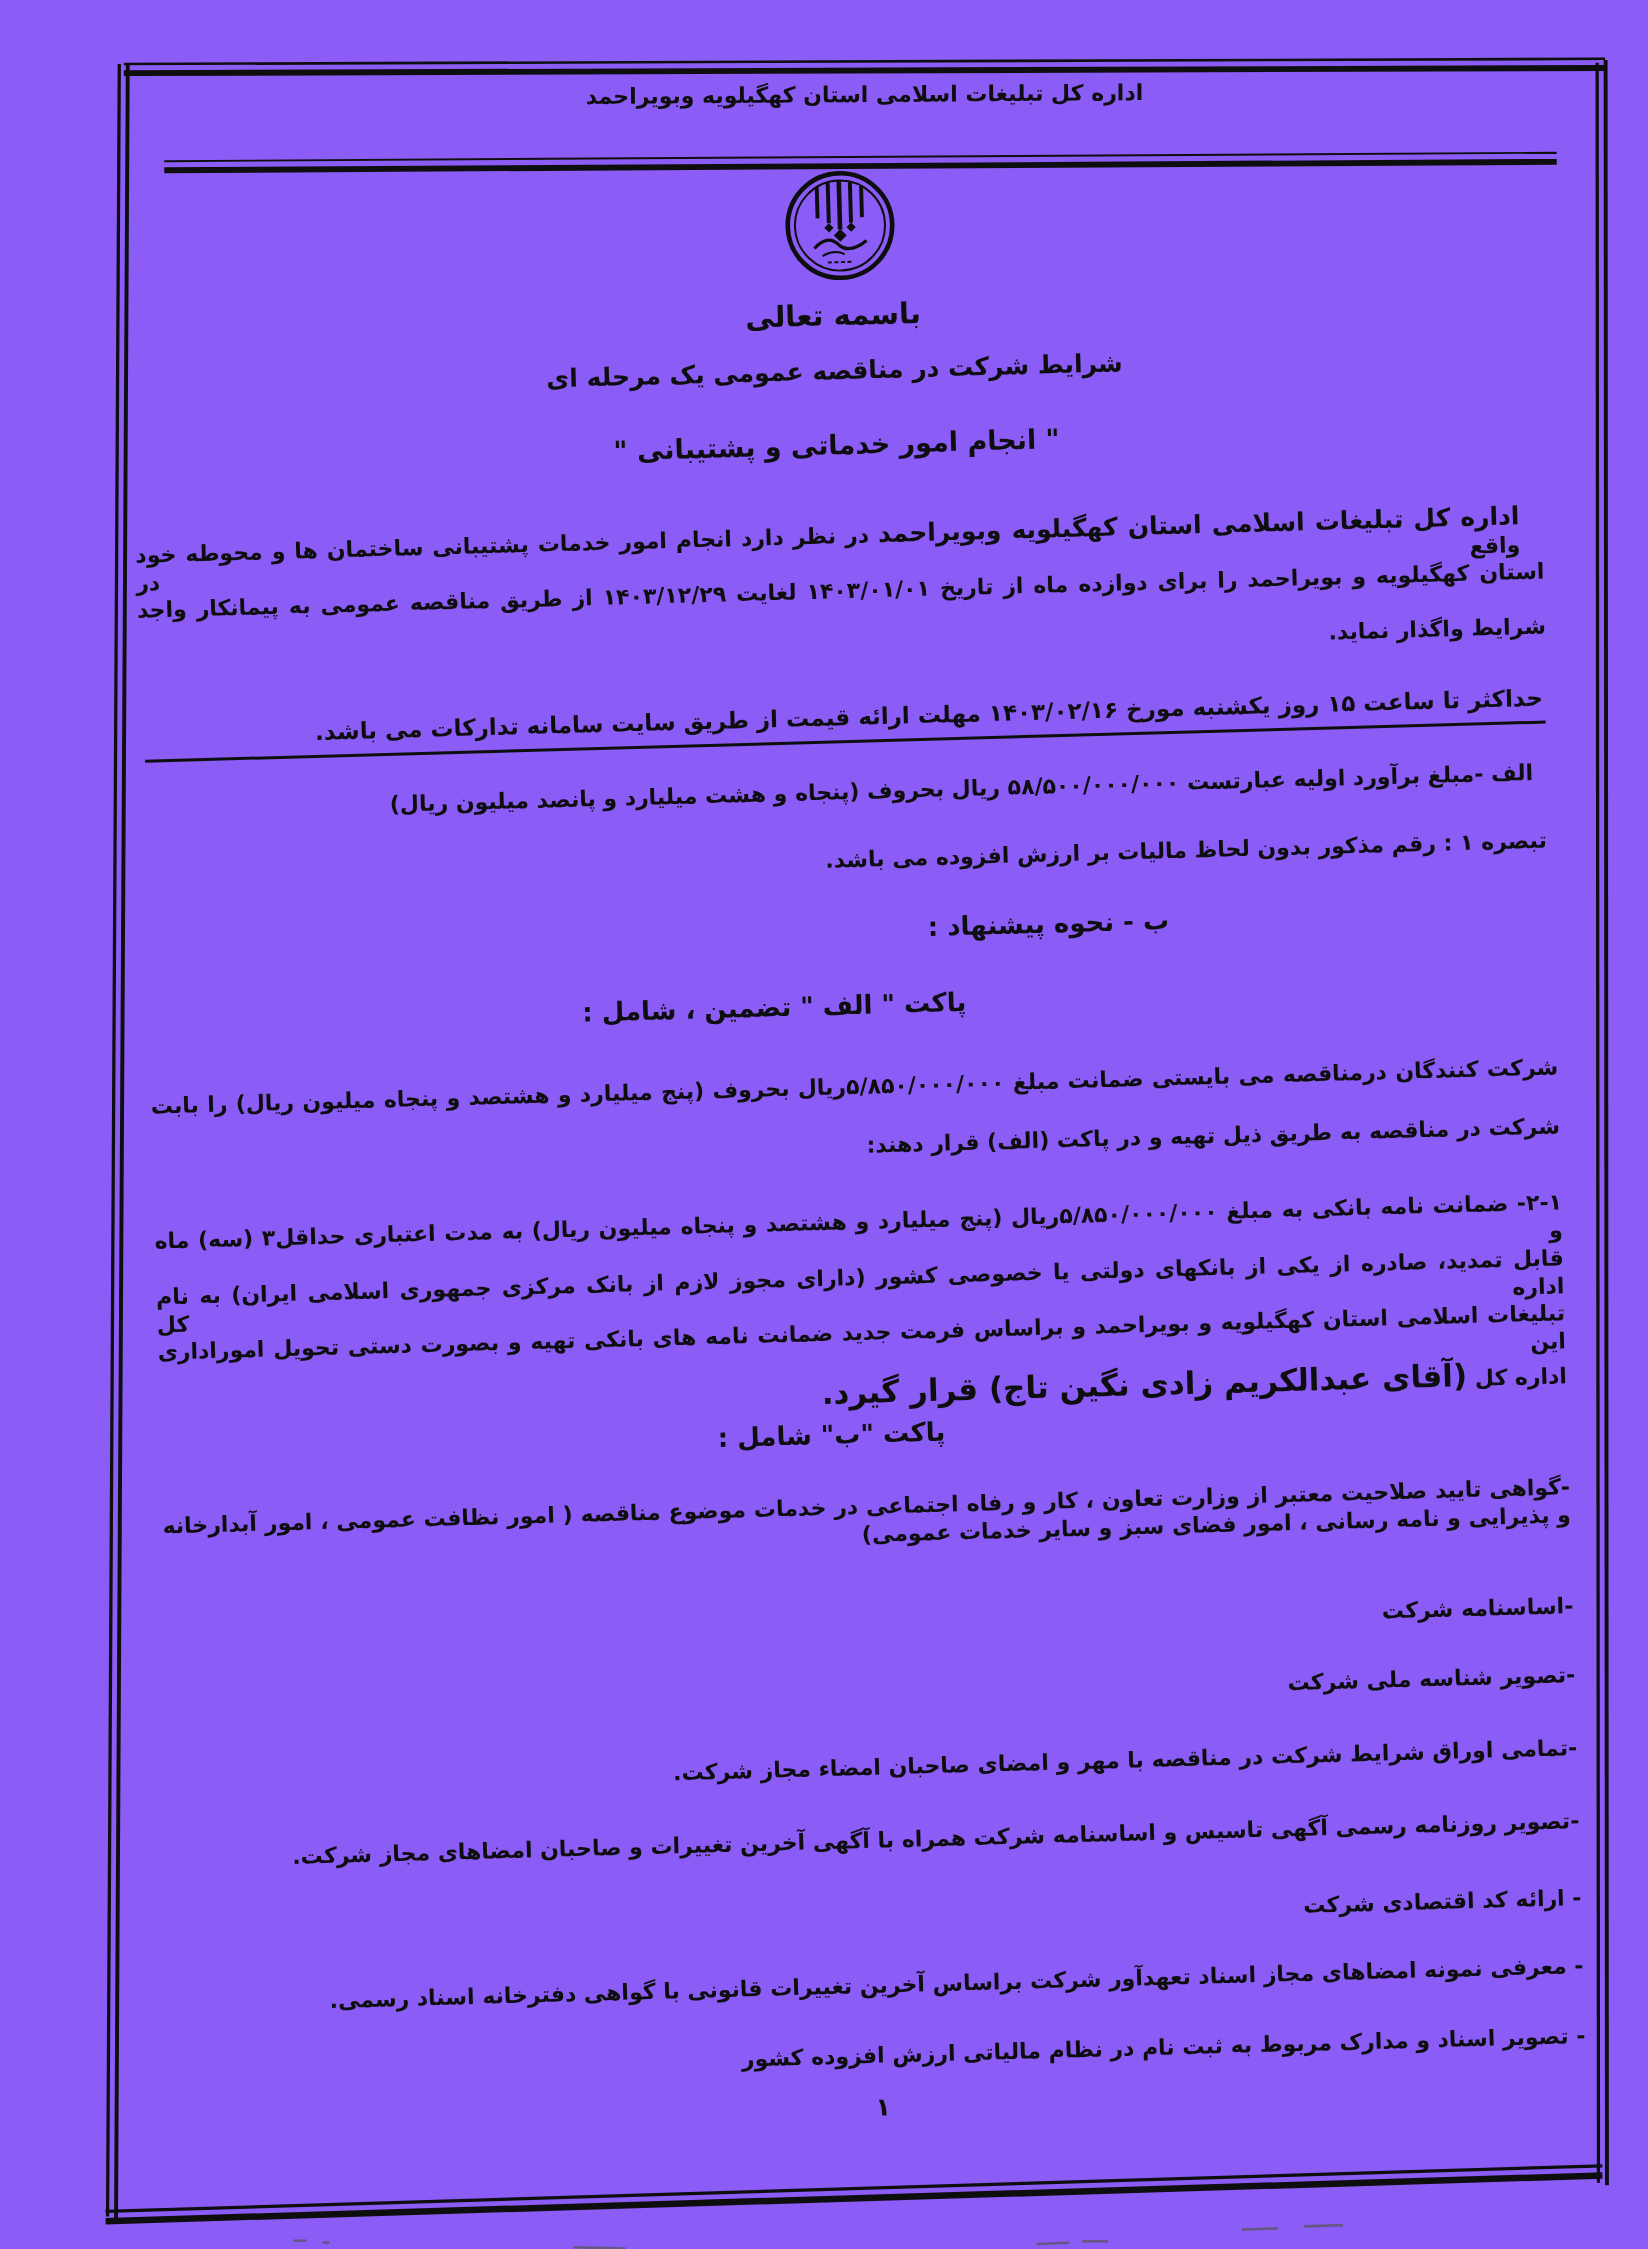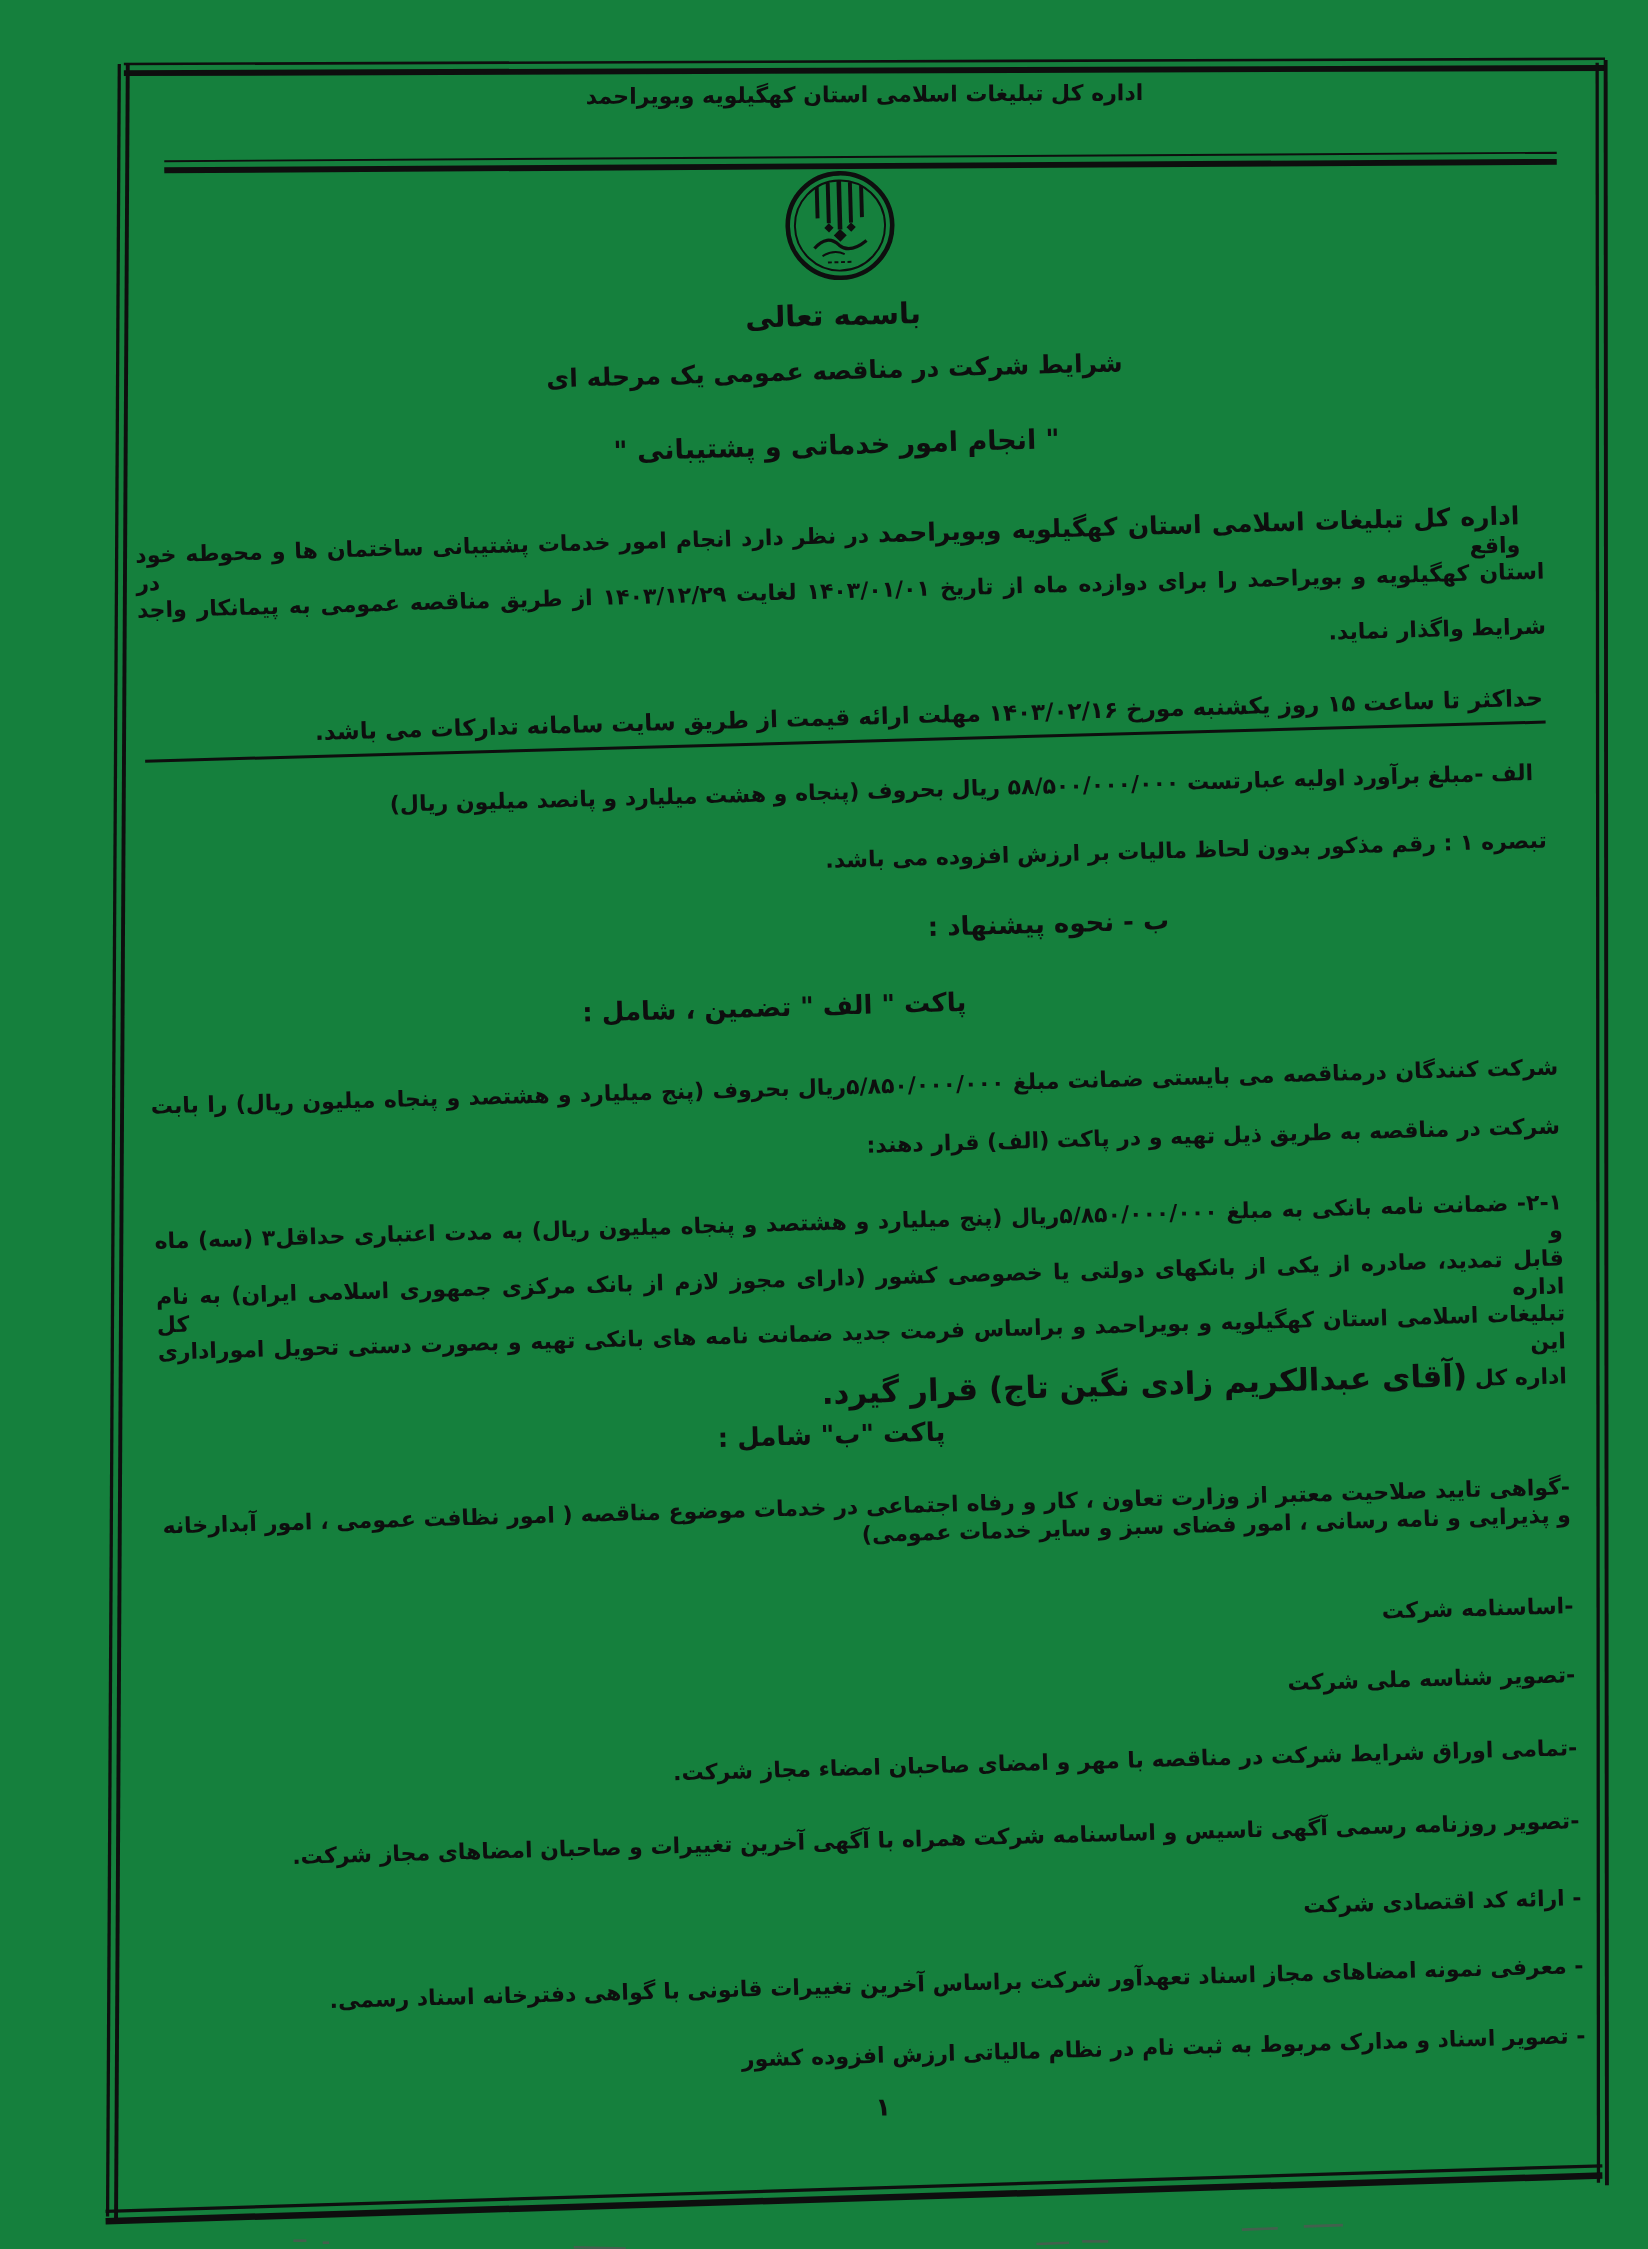--- a/index.html
+++ b/index.html
@@ -1,19 +1,19 @@
 <!DOCTYPE html>
 <html lang="fa" dir="rtl" style="font-size:10.4px"><head>
 <meta charset="utf-8">
 <style>
   html,body{margin:0;padding:0;background:#e8e8e8;}
   .page{
     position:relative;
     width:1648px;height:2250px;
-    background:#15803d;
+    background:#8b5cf6;
     overflow:hidden;
     direction:rtl;
     font-family:"DejaVu Sans", sans-serif;
     color:#0e0e0e;
   }
   .frame-svg{position:absolute;inset:0;width:1648px;height:2250px;pointer-events:none;}
   .header-title{
     position:absolute;top:82px;left:124px;width:1481px;
     text-align:center;font-size:22px;font-weight:700;
     transform:rotate(-0.4deg);

